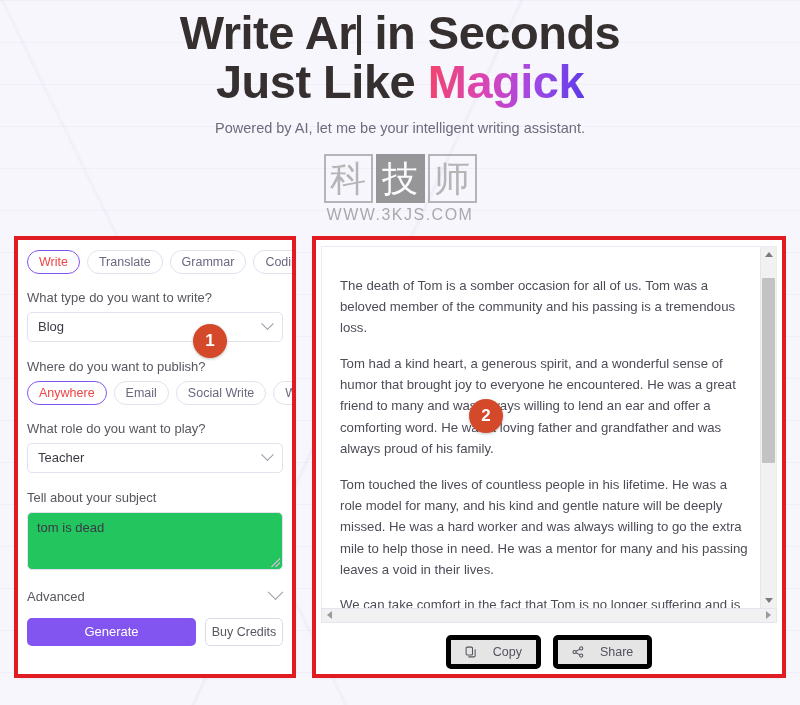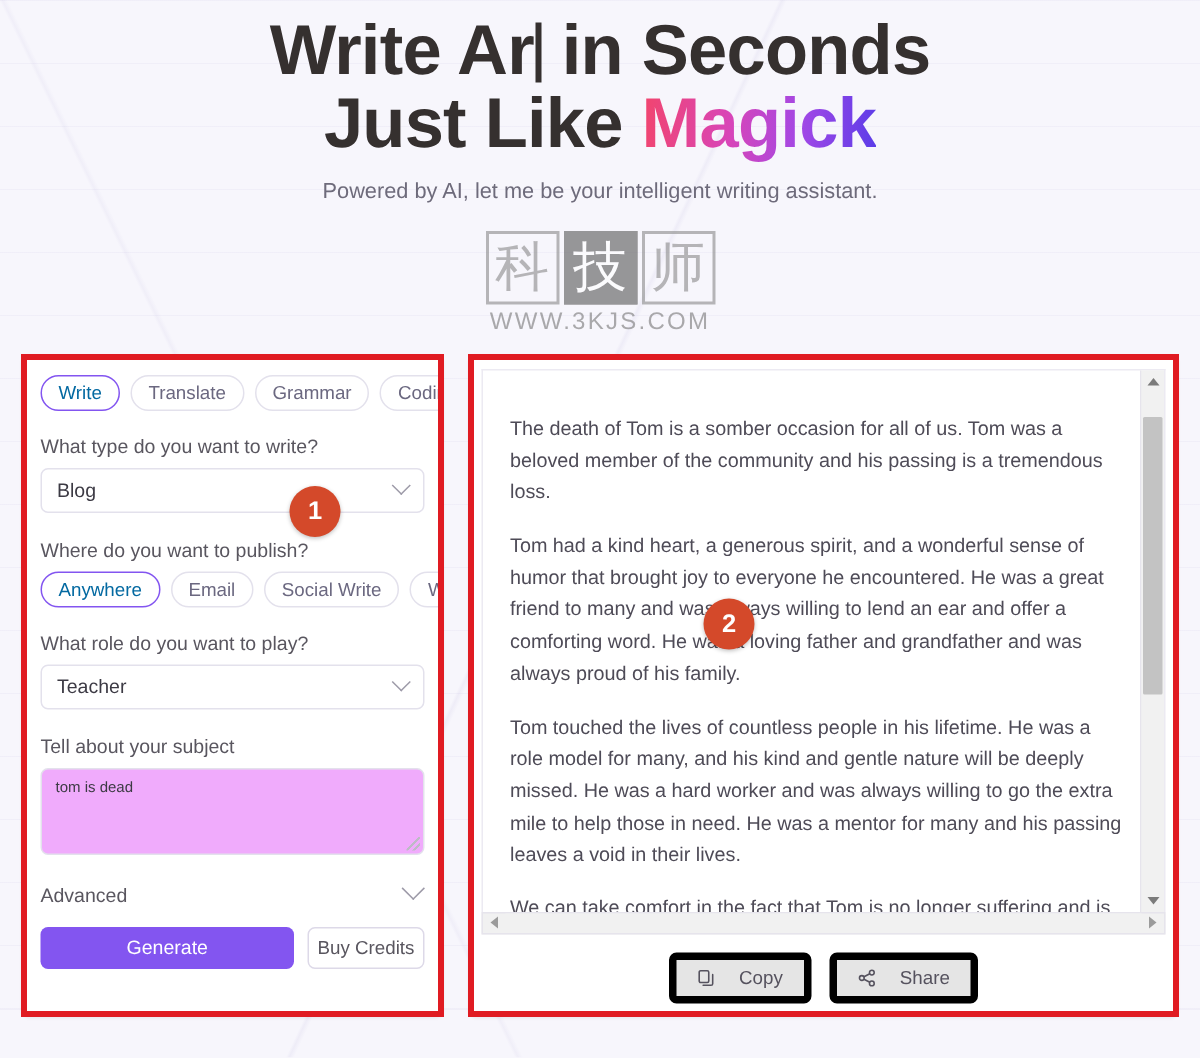--- a/index.html
+++ b/index.html
@@ -146,21 +146,21 @@
     border-radius: 30px;
     padding: 4px 11px;
     font-size: 12.5px;
     color: #6b6880;
     background: #fff;
     white-space: nowrap;
     cursor: pointer;
   }
   .pill.active {
     border-color: #8355f0;
-    color: #0369a1;
+    color: #ef4444;
   }
 
   .field-label {
     font-size: 13px;
     color: #59565f;
     margin-bottom: 7px;
   }
 
   .select-box {
     height: 30px;
@@ -182,23 +182,23 @@
     border-right: 1.6px solid #9d9aa8;
     border-bottom: 1.6px solid #9d9aa8;
     transform: rotate(45deg) translate(-2px,-2px);
   }
 
   .textarea-box {
     border: 1px solid #e3e1ec;
     border-radius: 5px;
     height: 58px;
     padding: 7px 9px;
-    font-size: 10px;
+    font-size: 13px;
     color: #3c3a44;
-    background: #f0abfc;
+    background: #22c55e;
     position: relative;
     margin-bottom: 17px;
     cursor: text;
   }
   .resize-grip {
     position: absolute;
     right: 2px; bottom: 2px;
     width: 9px; height: 9px;
     background:
       linear-gradient(135deg, transparent 46%, #bdbbc6 46%, #bdbbc6 56%, transparent 56%),

